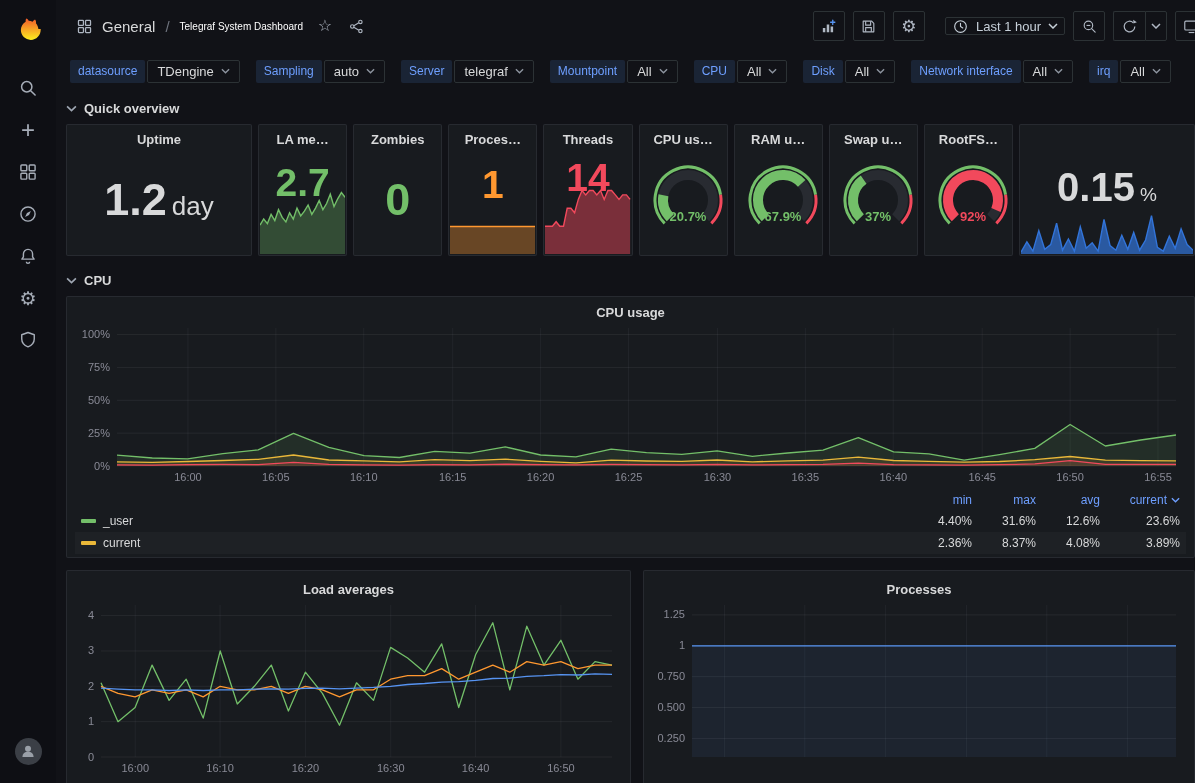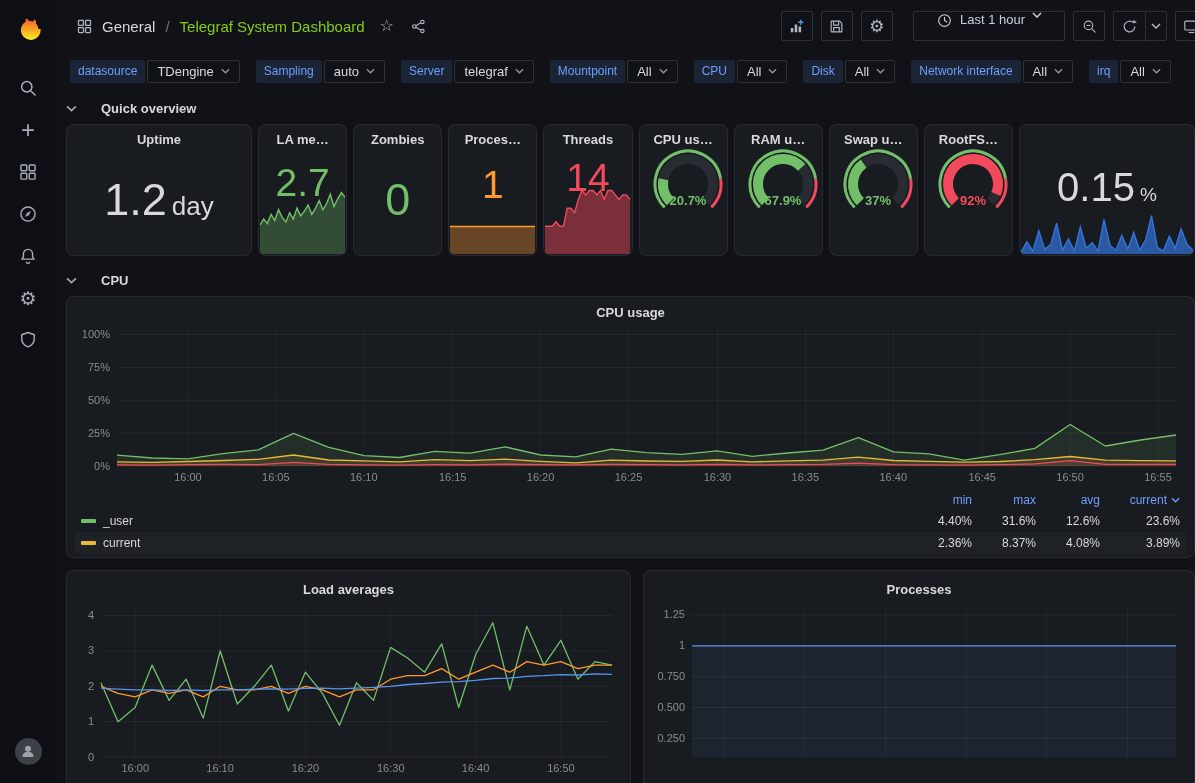--- a/index.html
+++ b/index.html
@@ -15,55 +15,55 @@
   .glyph{font-size:19px;line-height:1;color:inherit}
   .glyph.big{font-size:24px}
   .avatar{width:27px;height:27px;border-radius:50%;background:#3b3f46;display:flex;align-items:center;justify-content:center;overflow:hidden}
   
   .main{flex:1;display:flex;flex-direction:column;min-width:0}
   .topnav{height:52px;flex:0 0 52px;display:flex;align-items:center;gap:4px;padding:0 10px 0 14px;background:#111217}
   .ghost-btn{border:0;background:transparent;color:#aeb6c2;display:flex;align-items:center;justify-content:center;width:28px;height:28px;cursor:pointer;border-radius:2px}
   .breadcrumb{display:flex;align-items:center;gap:10px;margin-right:4px}
   .crumb{color:#d8d9da;font-size:15px;cursor:pointer;text-decoration:none}
   .sep{color:#70757f;font-size:15px}
-  .crumb-title{color:#84cc16;font-size:15px;font-weight:500;cursor:pointer}
+  .crumb-title{color:#ffffff;font-size:10px;font-weight:500;cursor:pointer}
   .ti{width:17px;height:17px}
   .nav-right{margin-left:auto;display:flex;align-items:center;gap:8px}
   .icon-btn{min-width:32px;height:30px;border:1px solid #2c3235;border-radius:2px;background:transparent;color:#b0b8c4;display:flex;align-items:center;justify-content:center;cursor:pointer;padding:0 6px}
-  .time-btn{display:flex;gap:7px;height:30px;border:1px solid #2c3235;border-radius:2px;background:transparent;color:#c7d0d9;padding:0 22px;cursor:pointer;font-size:13px;margin-left:12px}
+  .time-btn{display:flex;align-items:center;gap:7px;height:18px;border:1px solid #2c3235;border-radius:2px;background:transparent;color:#c7d0d9;padding:0 6px;cursor:pointer;font-size:13px;margin-left:12px}
   .refresh-group{display:flex}
   .refresh-group .rg-l{border-radius:2px 0 0 2px;border-right:0}
   .refresh-group .rg-r{border-radius:0 2px 2px 0;min-width:22px;padding:0 3px}
   .kiosk{margin-right:-22px}
   .chev{flex:0 0 auto}
   
   .submenu{height:38px;flex:0 0 38px;display:flex;align-items:center;gap:16px;padding:0 14px;background:#111217}
   .var-group{display:flex;gap:2px}
   .var-label{background:rgba(87,148,242,0.14);color:#6e9fff;font-size:12px;font-weight:500;padding:4px 8px;border-radius:2px;white-space:nowrap}
   .var-value{display:flex;align-items:center;gap:7px;border:1px solid #2c3235;background:#111217;color:#d8d9da;font-size:13px;padding:3px 9px;border-radius:2px;cursor:pointer;white-space:nowrap}
   .var-value .chev{color:#8e95a0}
   
   .content{flex:1;padding:6px 0 0 10px;min-height:0}
-  .row-header{display:flex;align-items:center;gap:24px;height:24px;color:#d8d9da;font-size:13px;font-weight:600;cursor:pointer;width:max-content}
+  .row-header{display:flex;align-items:center;gap:7px;height:24px;color:#d8d9da;font-size:13px;font-weight:600;cursor:pointer;width:max-content}
   .row-header .chev{color:#9fa7b3}
   .rh2{margin-top:12px}
-  .panel{background:#181b1f;border:1px solid rgba(204,204,220,0.09);border-radius:8px;position:relative;overflow:hidden}
+  .panel{background:#181b1f;border:1px solid rgba(204,204,220,0.09);border-radius:2px;position:relative;overflow:hidden}
   .p-title{text-align:center;font-size:13px;font-weight:600;color:#d8d9da;padding:7px 6px 0;white-space:nowrap;overflow:hidden;cursor:pointer}
   
   .stat-grid{display:grid;grid-template-columns:186px repeat(8,minmax(0,1fr)) 176px;gap:6px;height:132px;margin-top:4px}
   .stat-wrap{position:absolute;left:0;right:0;top:18px;bottom:0;display:flex;align-items:center;justify-content:center;z-index:2}
   .stat-line{display:flex;align-items:baseline;gap:5px}
-  .stat-value{font-weight:400;line-height:1}
+  .stat-value{font-weight:700;line-height:1}
   .v-xl{font-size:45px}
   .v-lg{font-size:40px}
   .v-md{font-size:39px}
   .u-lg{font-size:26px;font-weight:500}
   .u-sm{font-size:19px;font-weight:500}
   .spark{position:absolute;left:1px;right:1px;bottom:1px;width:calc(100% - 2px);display:block;z-index:1}
-  .gauge-wrap{position:absolute;left:0;right:0;top:22px;bottom:0;display:flex;justify-content:center}
+  .gauge-wrap{position:absolute;left:0;right:0;top:22px;bottom:0;display:flex;align-items:center;justify-content:center}
   .gauge-val{font-size:13px;font-weight:700}
   
   .cpu-panel{height:262px;margin-top:4px;padding:1px 8px}
   .chart-svg{width:100%;display:block}
   svg text{font-family:"Liberation Sans","DejaVu Sans",sans-serif}
   .axis{fill:rgba(204,204,220,0.62);font-size:11px}
   .legend{margin-top:4px}
   .legend-row{display:grid;grid-template-columns:1fr 64px 64px 64px 80px;align-items:center;padding:3px 6px;font-size:12px;height:22px}
   .legend-row:nth-child(odd):not(.legend-head){background:rgba(204,204,220,0.035)}
   .legend-head{height:20px}

